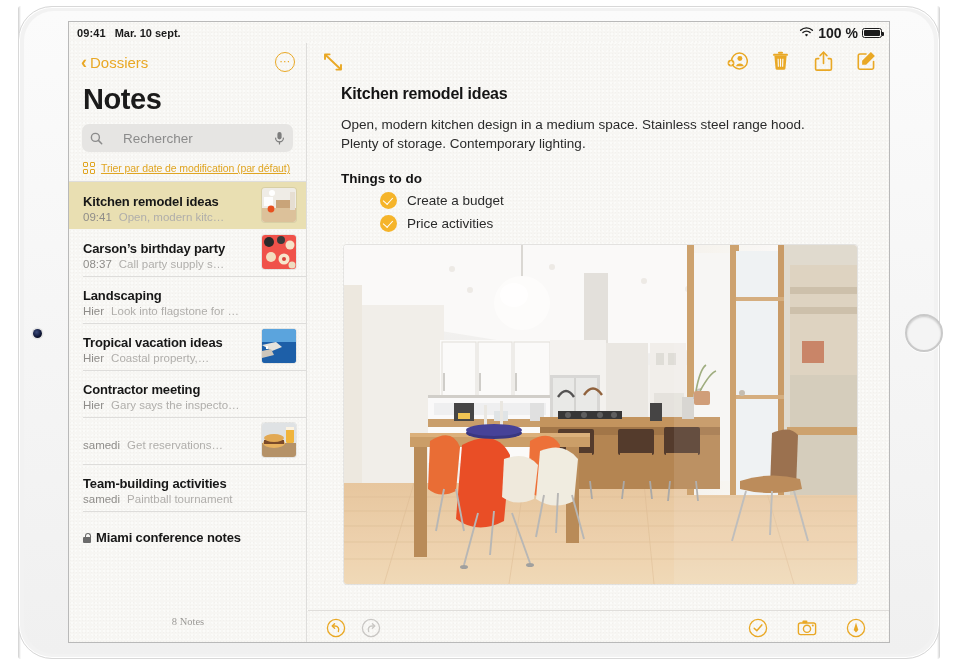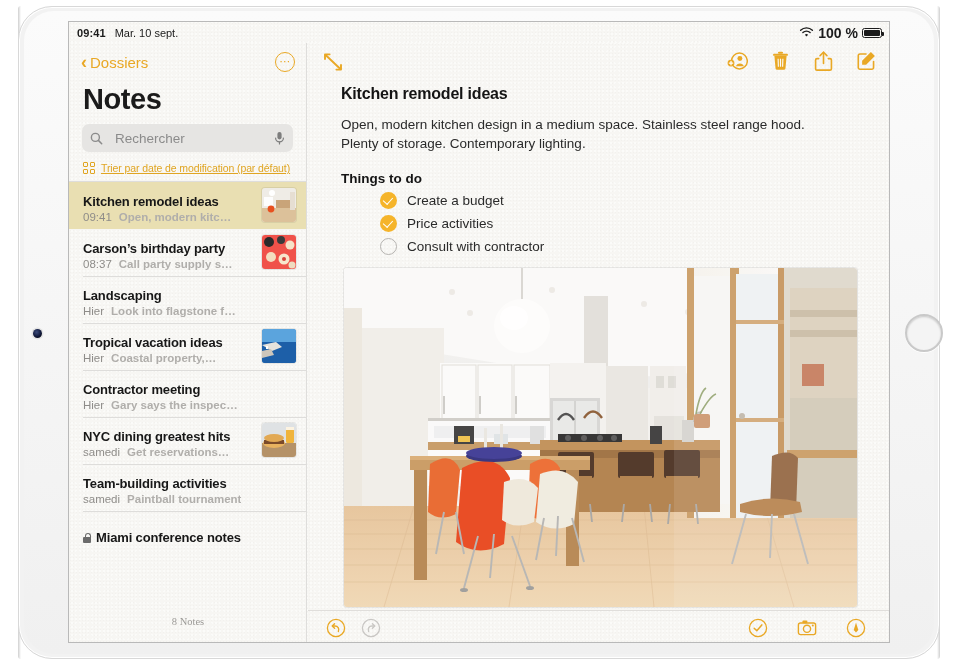--- a/index.html
+++ b/index.html
@@ -66,21 +66,21 @@
     background-position: 0 0, 1px 2px;
   }
 
   
   .statusbar {
     position: absolute; left:0; top:0; width:822px; height:21px;
     display:flex; align-items:center;
     font-size: 11px; color:#1b1b1b; font-weight:600;
   }
   .sb-time { margin-left: 8px; letter-spacing:.1px; }
-  .sb-date { margin-left: 9px; font-weight:400; }
+  .sb-date { margin-left: 9px; font-weight:700; }
   .sb-right { margin-left:auto; display:flex; align-items:center; gap:4px; margin-right:9px;}
   .sb-batt-pct { font-size:14px; font-weight:600; }
   .batt-body {
     width:20px; height:10px; border:1px solid #1b1b1b; border-radius:2.5px;
     position:relative; display:inline-block;
   }
   .batt-fill { position:absolute; left:1px; top:1px; bottom:1px; right:1px; background:#1b1b1b; border-radius:1px;}
   .batt-cap { position:absolute; right:-3px; top:3px; width:2px; height:4px; background:#1b1b1b; border-radius:0 1px 1px 0;}
 
   
@@ -106,21 +106,21 @@
     color:#e9a825; font-size:11px; letter-spacing:.5px; line-height:0; cursor:pointer;
     padding-bottom:3px;
   }
   .notes-title {
     font-size:29px; font-weight:700; color:#1b1b1b; padding:2px 14px 8px 14px;
     letter-spacing:-.4px;
   }
   .search-wrap { padding: 0 13px 8px 13px; }
   .search-field {
     height:28px; border-radius:7px; background:#e6e5e3;
-    display:flex; align-items:center; padding:0 8px; gap:12px;
+    display:flex; align-items:center; padding:0 8px; gap:20px;
   }
   .search-field .ph { color:#8b8b8b; font-size:13.5px; flex:1; }
   .sortbar {
     display:flex; align-items:center; gap:6px;
     padding: 2px 12px 7px 14px; color:#e0a522; font-size:10.5px;
     border-bottom:1px solid #dedddb;
   }
   .sortbar .label { flex:1; white-space:nowrap; letter-spacing:-.1px;text-decoration:underline;}
   .grid-ico { display:grid; grid-template-columns:5px 5px; grid-template-rows:5px 5px; gap:2px;}
   .grid-ico i { border:1.4px solid #e0a522; border-radius:1px; display:block;}
@@ -133,21 +133,21 @@
   }
   .note-row + .note-row::before {
     content:""; position:absolute; left:14px; right:0; top:0; height:1px; background:#dedddb;
   }
   .note-row.selected { background:#e9dfb2; }
   .note-row.selected::before, .note-row.selected + .note-row::before { background:transparent; }
   .nr-title { font-size:13px; font-weight:700; color:#171717; letter-spacing:-.15px;
               display:flex; align-items:center; gap:4px; }
   .nr-sub { font-size:11.5px; color:#b0aeab; margin-top:2px; display:flex; gap:7px;}
   .nr-date { color:#8e8c89; }
-  .nr-prev { overflow:hidden; white-space:nowrap; text-overflow:ellipsis; max-width:130px;font-weight:bold;}
+  .nr-prev { overflow:hidden; white-space:nowrap; text-overflow:ellipsis; max-width:130px;}
   .thumb {
     position:absolute; right:10px; top:6px; width:34px; height:34px; border-radius:3px;
     overflow:hidden; box-shadow:0 0 0 1px rgba(0,0,0,.07);
   }
   .lock-ico { width:8px; height:10px; position:relative; display:inline-block; margin-right:1px;}
   .lock-ico::before { content:""; position:absolute; left:0; bottom:0; width:8px; height:6px;
                       background:#6b6b6b; border-radius:1px;}
   .lock-ico::after { content:""; position:absolute; left:1.7px; top:0; width:4.6px; height:5px;
                      border:1.3px solid #6b6b6b; border-bottom:none; border-radius:3px 3px 0 0;}
   .list-footer {
@@ -342,23 +342,20 @@
           <div class="nr-title">
               <span>Contractor meeting</span>
             </div>
           <div class="nr-sub">
             <span class="nr-date">Hier</span>
             <span class="nr-prev">Gary says the inspector will…</span>
           </div>
         </div>
 
         <div class="note-row">
-          <div class="nr-title">
-              <span>NYC dining greatest hits</span>
-            </div>
           <div class="nr-sub">
             <span class="nr-date">samedi</span>
             <span class="nr-prev">Get reservations…</span>
           </div>
           <span class="thumb">
             <svg width="34" height="34" viewBox="0 0 34 34">
               <rect width="34" height="34" fill="#dfe2e4"></rect>
               <rect y="20" width="34" height="14" fill="#b59268"></rect>
               <ellipse cx="12" cy="20" rx="11" ry="5" fill="#e8b25f"></ellipse>
               <rect x="2" y="17" width="20" height="4" fill="#7a4a2a"></rect>
@@ -438,24 +435,20 @@
 
         <div class="sec-h">Things to do</div>
 
         <div class="todo">
           <span class="cbox done"></span>
           <span class="todo-label">Create a budget</span>
         </div>
         <div class="todo">
           <span class="cbox done"></span>
           <span class="todo-label">Price activities</span>
-        </div>
-        <div class="todo">
-          <span class="cbox todo-open"></span>
-          <span class="todo-label">Consult with contractor</span>
         </div>
 
         <div class="photo-wrap">
           <svg width="513" height="339" viewBox="0 0 513 339" preserveAspectRatio="none">
             <defs>
               <linearGradient id="floor" x1="0" y1="0" x2="0" y2="1">
                 <stop offset="0" stop-color="#e6c49a"></stop>
                   <stop offset="1" stop-color="#f0d8b4"></stop>
               </linearGradient>
               <linearGradient id="winglow" x1="0" y1="0" x2="1" y2="0">

